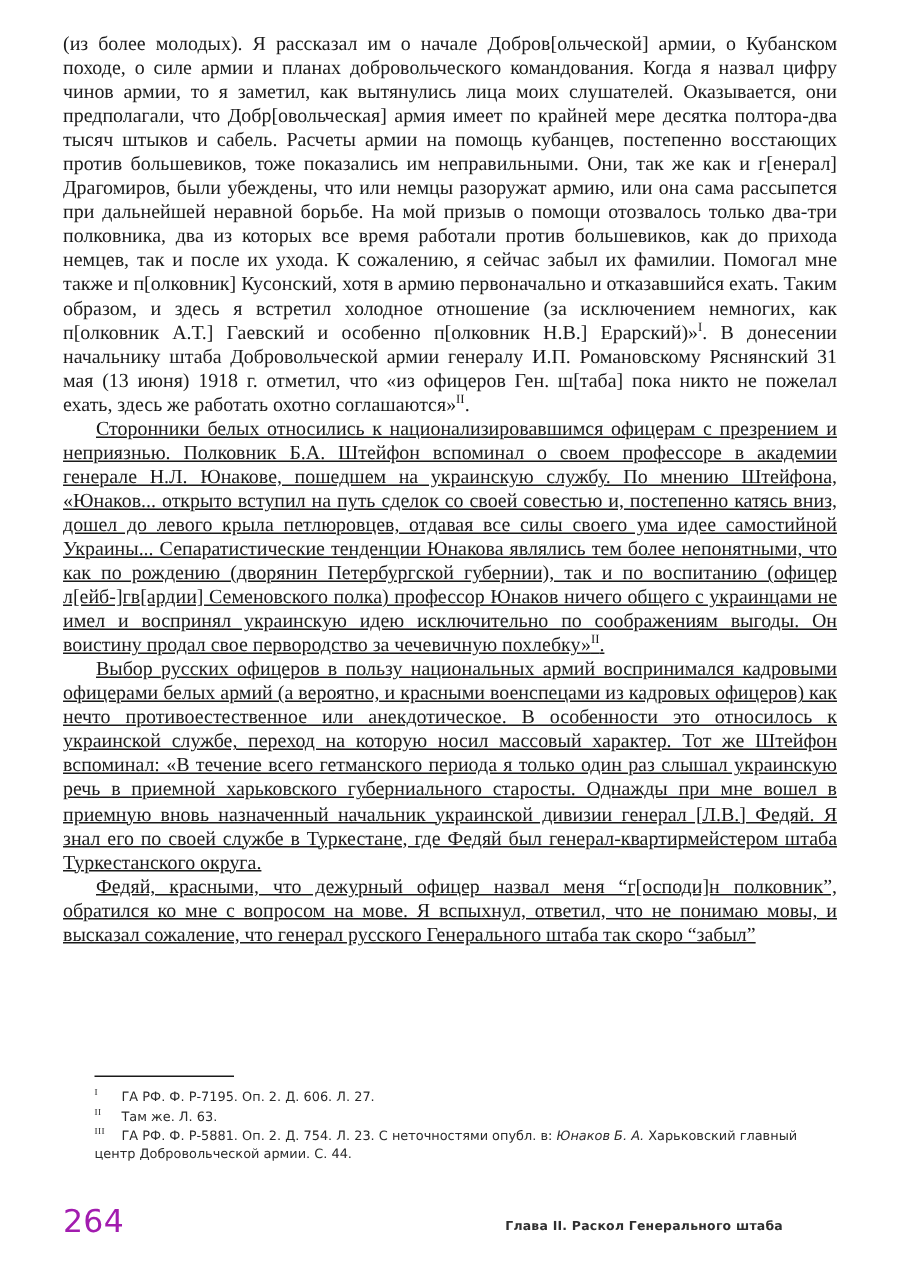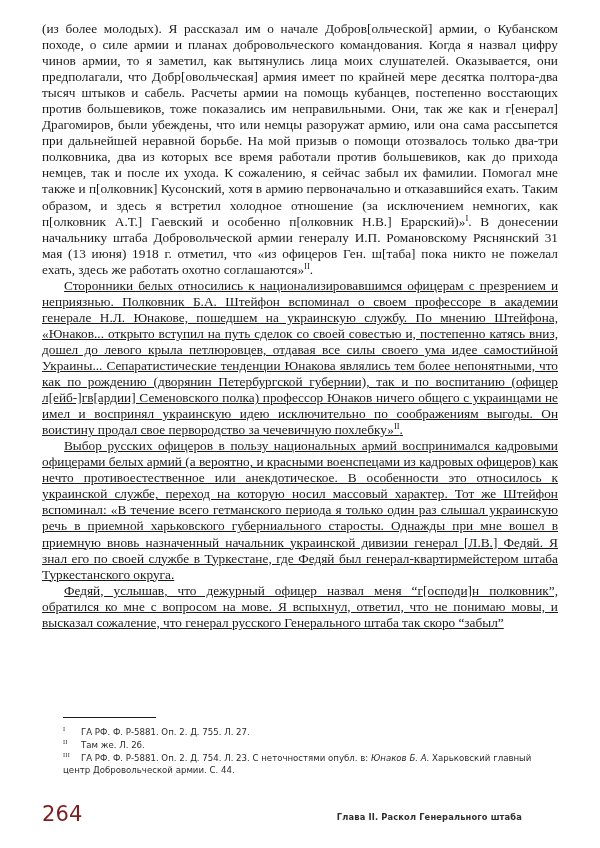--- a/index.html
+++ b/index.html
@@ -98,21 +98,21 @@
 
   
   .folio {
     position: absolute;
     left: 42px;
     top: 802px;
     font-family: "DejaVu Sans", "Liberation Sans", sans-serif;
     font-size: 21px;
     font-weight: 400;
     letter-spacing: 0.2px;
-    color: #7f1d1d;
+    color: #a21caf;
   }
   .running-title {
     position: absolute;
     right: 42px;
     top: 812px;
     font-family: "DejaVu Sans", "Liberation Sans", sans-serif;
     font-size: 8.3px;
     letter-spacing: 0.15px;
     color: #2f2f2f;
     white-space: nowrap;
@@ -125,34 +125,34 @@
 <div class="page">
 
   <div class="body-text">
 
     <p class="para"><span>(из более молодых). Я рассказал им о начале Добров[ольческой] армии, о Кубанском походе, о силе армии и планах добровольческого командования. Когда я назвал цифру чинов армии, то я заметил, как вытянулись лица моих слушателей. Оказывается, они предполагали, что Добр[овольческая] армия имеет по крайней мере десятка полтора-два тысяч штыков и сабель. Расчеты армии на помощь кубанцев, постепенно восстающих против большевиков, тоже показались им неправильными. Они, так же как и г[енерал] Драгомиров, были убеждены, что или немцы разоружат армию, или она сама рассыпется при дальнейшей неравной борьбе. На мой призыв о помощи отозвалось только два-три полковника, два из которых все время работали против большевиков, как до прихода немцев, так и после их ухода. К сожалению, я сейчас забыл их фамилии. Помогал мне также и п[олковник] Кусонский, хотя в армию первоначально и отказавшийся ехать. Таким образом, и здесь я встретил холодное отношение (за исключением немногих, как п[олковник А.Т.] Гаевский и особенно п[олковник Н.В.] Ерарский)»</span><sup class="fn">I</sup><span>. В донесении начальнику штаба Добровольческой армии генералу И.П. Романовскому Ряснянский 31 мая (13 июня) 1918 г. отметил, что «из офицеров Ген. ш[таба] пока никто не пожелал ехать, здесь же работать охотно соглашаются»</span><sup class="fn">II</sup><span>.</span></p>
 
     <p class="para"><span>Сторонники белых относились к национализировавшимся офицерам с презрением и неприязнью. Полковник Б.А. Штейфон вспоминал о своем профессоре в академии генерале Н.Л. Юнакове, пошедшем на украинскую службу. По мнению Штейфона, «Юнаков... открыто вступил на путь сделок со своей совестью и, постепенно катясь вниз, дошел до левого крыла петлюровцев, отдавая все силы своего ума идее самостийной Украины... Сепаратистические тенденции Юнакова являлись тем более непонятными, что как по рождению (дворянин Петербургской губернии), так и по воспитанию (офицер л[ейб-]гв[ардии] Семеновского полка) профессор Юнаков ничего общего с украинцами не имел и воспринял украинскую идею исключительно по соображениям выгоды. Он воистину продал свое первородство за чечевичную похлебку»</span><sup class="fn">II</sup><span>.</span></p>
 
     <p class="para">Выбор русских офицеров в пользу национальных армий воспринимался кадровыми офицерами белых армий (а вероятно, и красными военспецами из кадровых офицеров) как нечто противоестественное или анекдотическое. В особенности это относилось к украинской службе, переход на которую носил массовый характер. Тот же Штейфон вспоминал: «В течение всего гетманского периода я только один раз слышал украинскую речь в приемной харьковского губерниального старосты. Однажды при мне вошел в приемную вновь назначенный начальник украинской дивизии генерал [Л.В.] Федяй. Я знал его по своей службе в Туркестане, где Федяй был генерал-квартирмейстером штаба Туркестанского округа.</p>
 
-    <p class="para">Федяй, услышав, что дежурный офицер назвал меня “г[осподи]н полковник”, обратился ко мне с вопросом на мове. Я вспыхнул, ответил, что не понимаю мовы, и высказал сожаление, что генерал русского Генерального штаба так скоро “забыл”</p>
+    <p class="para">Федяй, красными, что дежурный офицер назвал меня “г[осподи]н полковник”, обратился ко мне с вопросом на мове. Я вспыхнул, ответил, что не понимаю мовы, и высказал сожаление, что генерал русского Генерального штаба так скоро “забыл”</p>
 
   </div>
 
   <div class="footnote-rule"></div>
 
   <div class="footnotes">
 
     <div class="footnote">
-      <span class="marker">I</span><span class="fn-text">ГА РФ. Ф. Р-5881. Оп. 2. Д. 755. Л. 27.</span>
+      <span class="marker">I</span><span class="fn-text">ГА РФ. Ф. Р-7195. Оп. 2. Д. 606. Л. 27.</span>
     </div>
 
     <div class="footnote">
-      <span class="marker">II</span><span class="fn-text">Там же. Л. 26.</span>
+      <span class="marker">II</span><span class="fn-text">Там же. Л. 63.</span>
     </div>
 
     <div class="footnote">
       <span class="marker">III</span><span class="fn-text">ГА РФ. Ф. Р-5881. Оп. 2. Д. 754. Л. 23. С неточностями опубл. в: </span><i>Юнаков Б. А.</i><span> Харьковский главный центр Добровольческой армии. С. 44.</span>
     </div>
 
   </div>
 
   <div class="folio">264</div>
 

